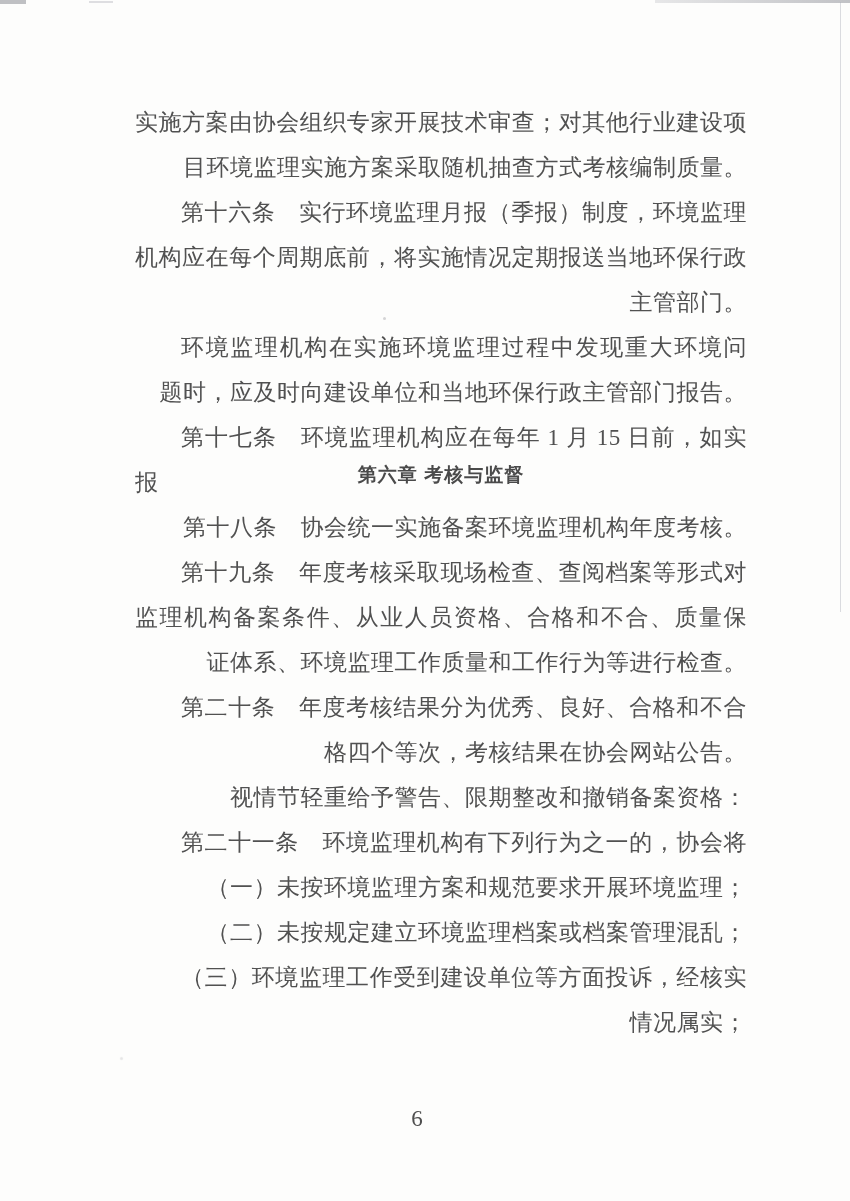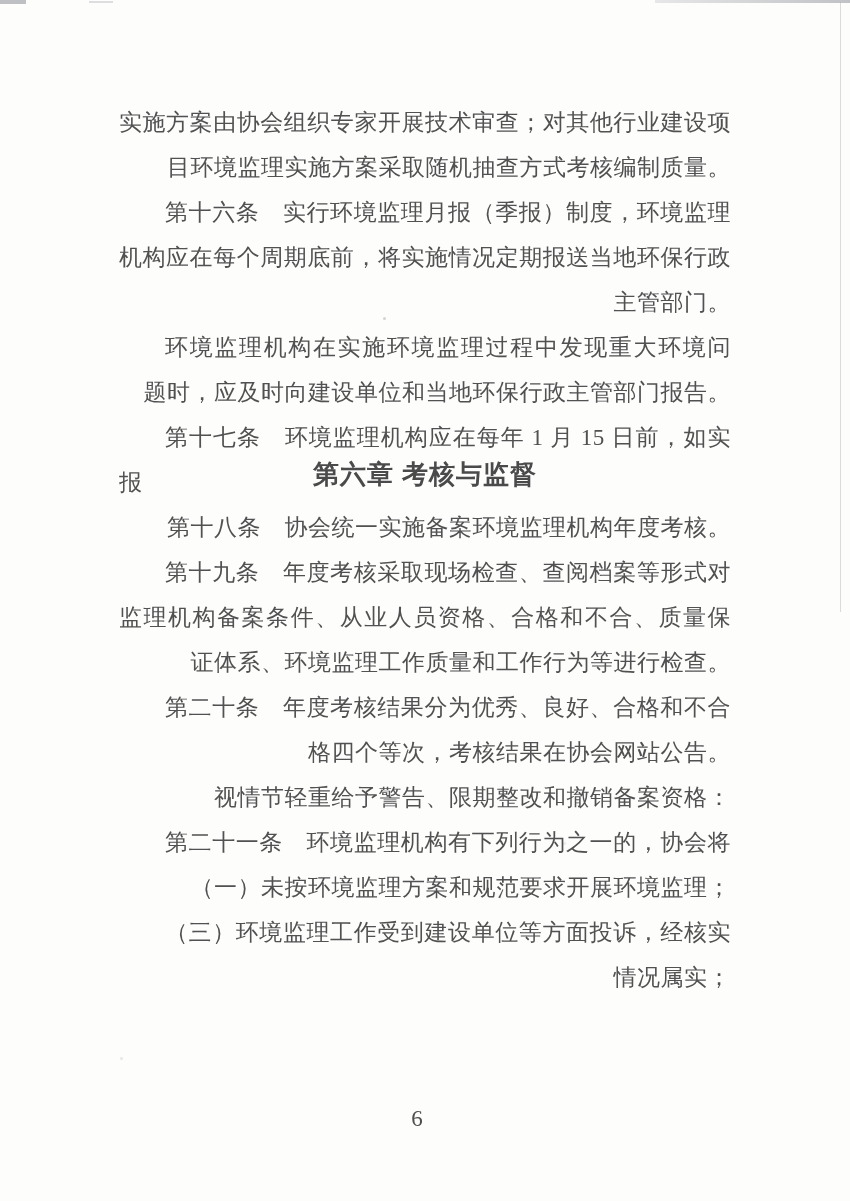--- a/index.html
+++ b/index.html
@@ -42,21 +42,21 @@
   .scan-speck-1 {
     position: absolute; left: 383px; top: 317px;
     width: 3px; height: 3px; border-radius: 50%;
     background: rgba(120,120,125,0.30);
     box-shadow: -263px 740px 1px rgba(120,120,125,0.18),
                  180px 525px 1px rgba(120,120,125,0.15);
   }
   
   .content {
     position: absolute;
-    left: 119px;
+    left: 135px;
     top: 100px;
     width: 612px;
     font-size: 23px;
     line-height: 45px;
     color: #515151;
     letter-spacing: 0.5px;
   }
   .line {
     height: 45px;
     text-align: right;
@@ -68,21 +68,21 @@
   .line.indent {
     text-indent: 2em;
   }
   .heading {
     height: 45px;
     margin-top: -8px;
     margin-bottom: 8px;
     text-align: center;
     font-family: "Liberation Sans", "DejaVu Sans", sans-serif;
     font-weight: bold;
-    font-size: 26px;
+    font-size: 19px;
     color: #4a4a4a;
     letter-spacing: 1px;
   }
   .footer {
     position: absolute;
     left: 0;
     top: 1106px;
     width: 834px;
     text-align: center;
     font-size: 23px;
@@ -110,18 +110,19 @@
       <div class="heading">第六章 考核与监督</div>
       <div class="line indent">第十八条　协会统一实施备案环境监理机构年度考核。</div>
       <div class="line fill indent">第十九条　年度考核采取现场检查、查阅档案等形式对</div>
       <div class="line fill">监理机构备案条件、从业人员资格、合格和不合、质量保</div>
       <div class="line">证体系、环境监理工作质量和工作行为等进行检查。</div>
       <div class="line fill indent">第二十条　年度考核结果分为优秀、良好、合格和不合</div>
       <div class="line">格四个等次，考核结果在协会网站公告。</div>
       <div class="line">视情节轻重给予警告、限期整改和撤销备案资格：</div>
       <div class="line fill indent">第二十一条　环境监理机构有下列行为之一的，协会将</div>
       <div class="line indent">（一）未按环境监理方案和规范要求开展环境监理；</div>
+      <div class="line indent">（二）未按规定建立环境监理档案或档案管理混乱；</div>
       <div class="line fill indent">（三）环境监理工作受到建设单位等方面投诉，经核实</div>
       <div class="line">情况属实；</div>
     </div>
 
   <div class="footer">6</div>
 </div>
 
 </body></html>

